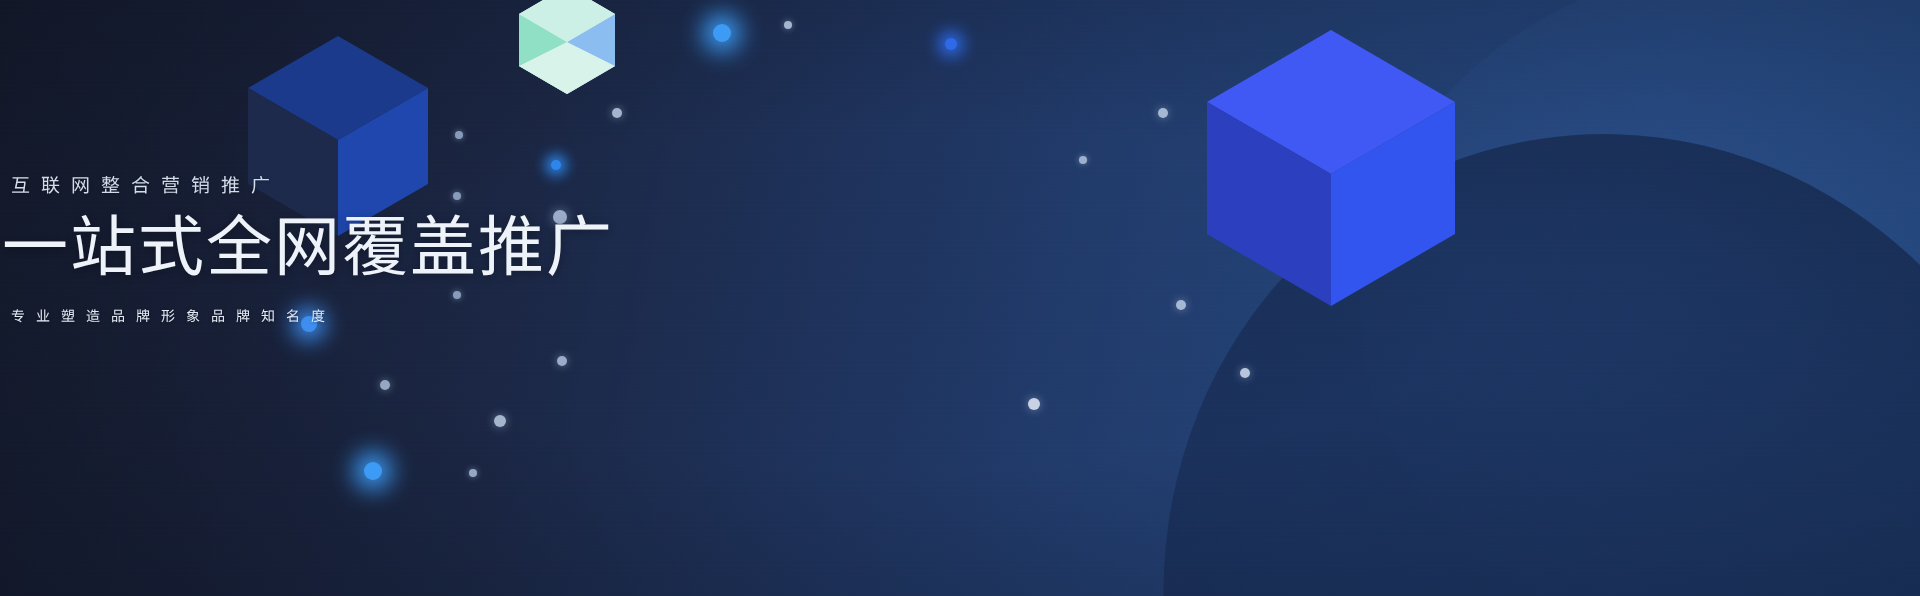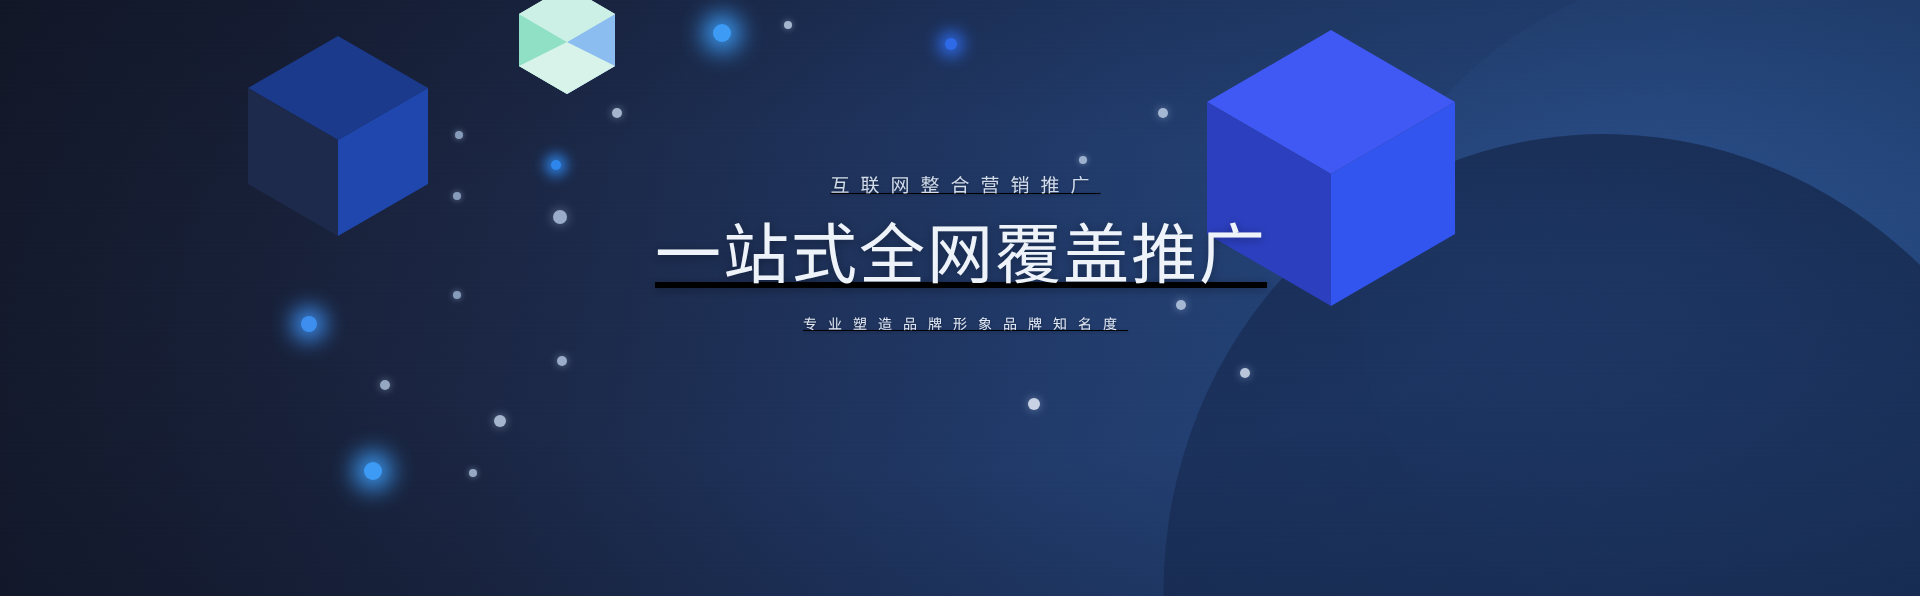--- a/index.html
+++ b/index.html
@@ -83,36 +83,34 @@
     border-radius: 50%;
     pointer-events: none;
   }
 
   
   .copy {
     position: absolute;
     left: 0;
     right: 0;
     top: 176px;
-    text-align: center;
     z-index: 6;
-    text-decoration: underline;
   }
   .eyebrow {
     font-size: 19px;
     letter-spacing: 11px;
     color: #d2dceb;
     text-indent: 11px;
     font-weight: 400;
     line-height: 1;
     margin: 0;
     text-shadow: 0 1px 3px rgba(0,0,0,.30);
   }
   .headline {
-    margin: 22px 0 0 0;
+    margin: 14px 0 0 0;
     font-size: 66px;
     font-weight: 400;
     letter-spacing: 2px;
     text-indent: 2px;
     line-height: 1.18;
     color: #eef3fa;
     text-shadow: 0 2px 10px rgba(0,0,0,.32);
   }
   .subline {
     margin: 22px 0 0 0;

